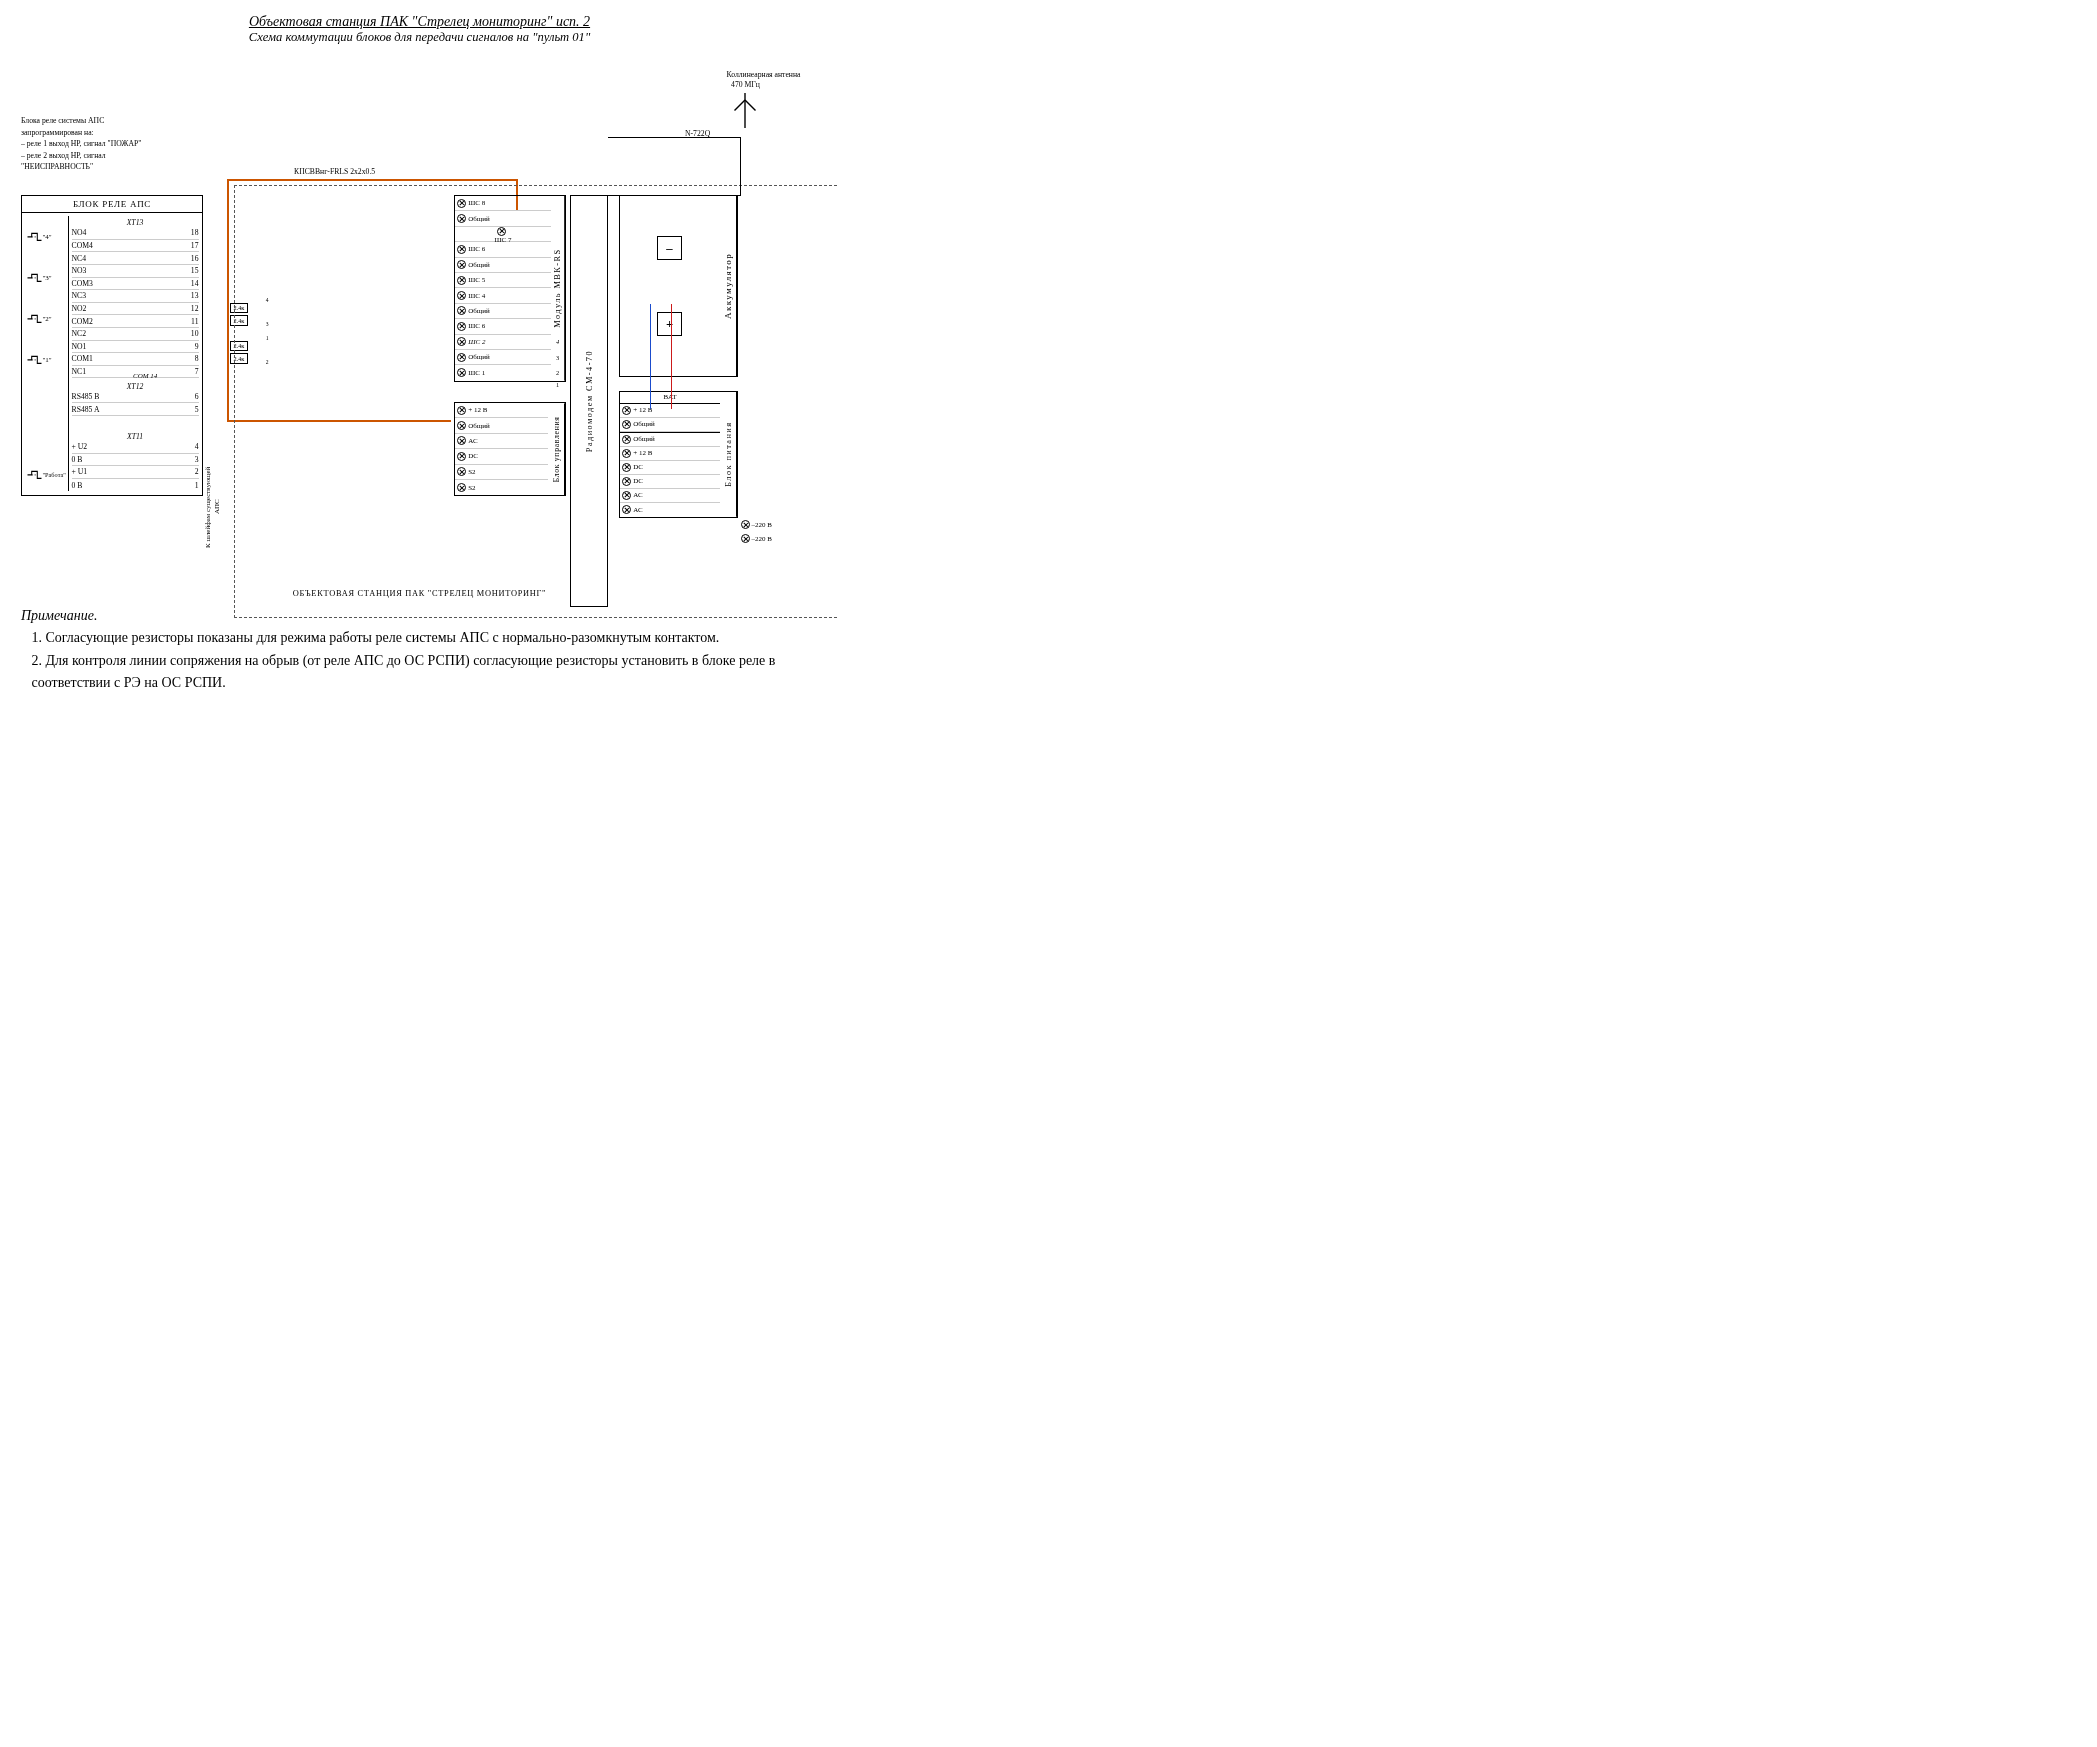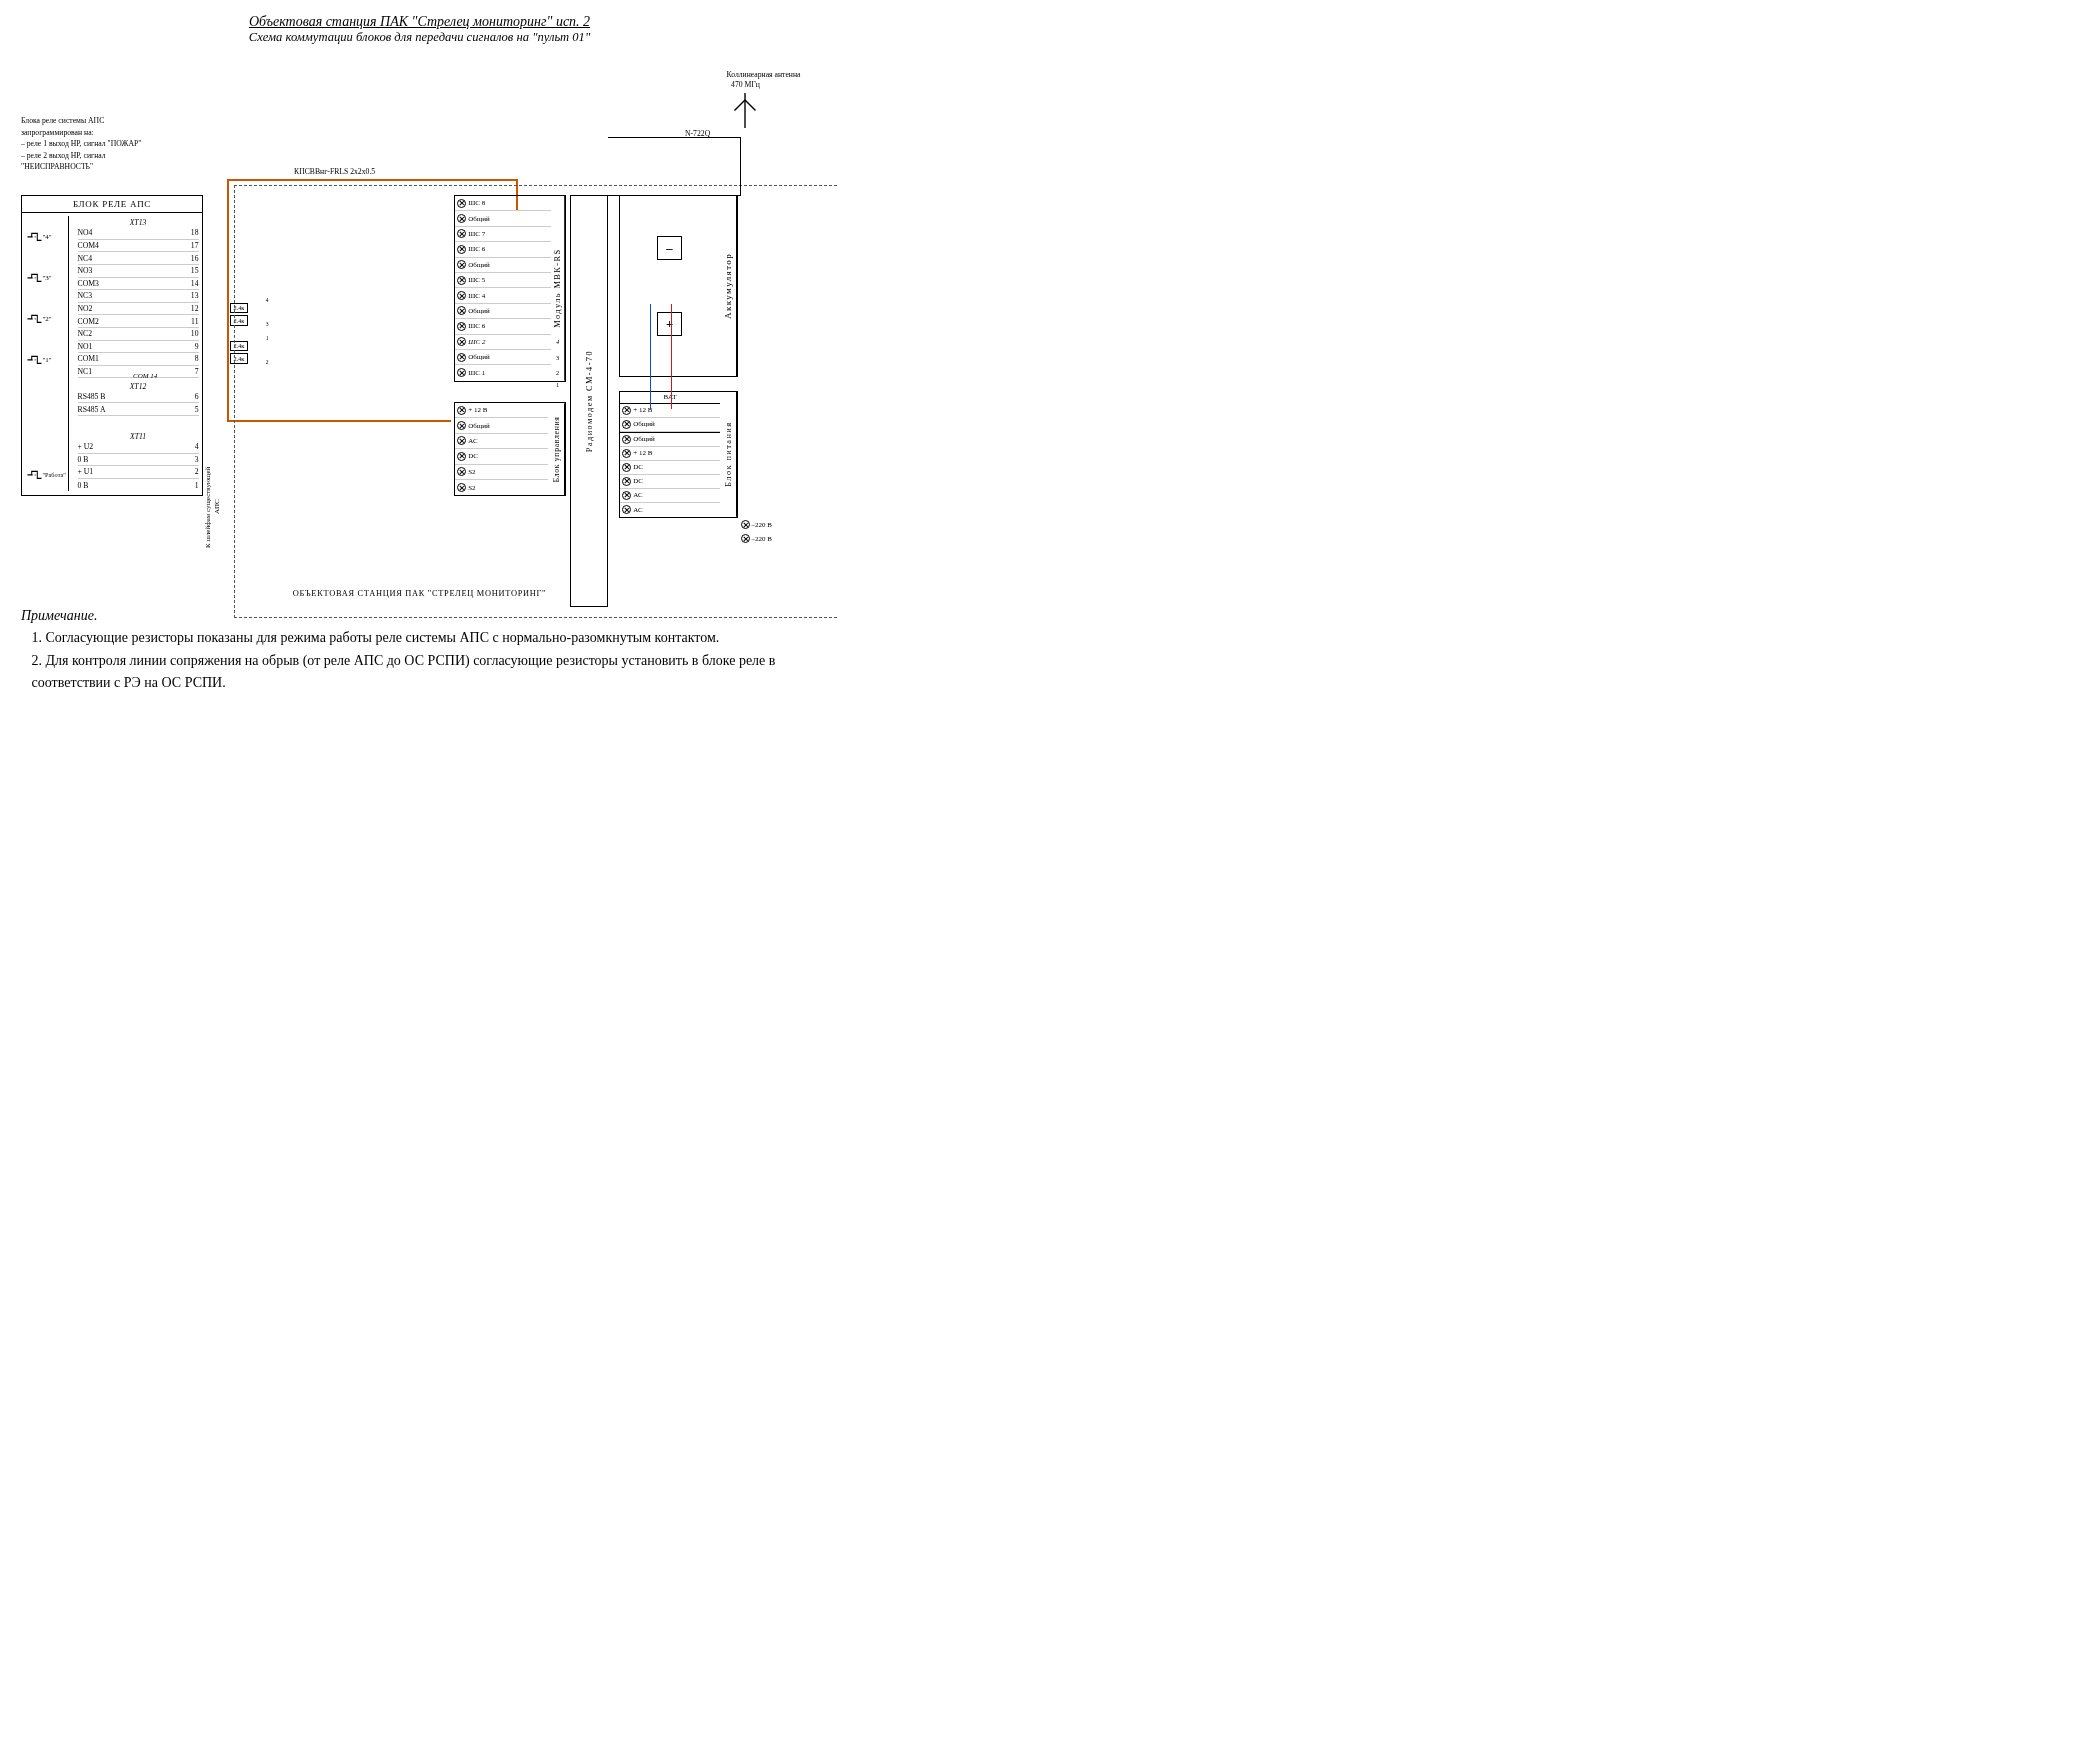--- a/index.html
+++ b/index.html
@@ -61,21 +61,21 @@
     .relay-left {
       display: flex;
       flex-direction: column;
       justify-content: space-around;
       width: 42px;
       font-size: 7.7px;
     }
     .relay-contacts {
       flex: 1;
       border-left: 0.7px solid #000;
-      padding-left: 9px;
+      padding-left: 3px;
       font-family: Liberation Serif, serif;
     }
     .contact-row {
       display: flex;
       align-items: center;
       justify-content: space-between;
       font-size: 7.7px;
       height: 12.6px;
       border-bottom: 0.7px solid #ccc;
     }
@@ -308,21 +308,21 @@
           </div>
           <span>ШС 8</span>
         </div>
         <div style="display:flex; align-items:center; height:15.4px; border-bottom:0.7px solid #ccc; padding:0 2.1px; font-size:7px;">
           <div style="width:9px; height:9px; border:1px solid #000; border-radius:50%; position:relative; margin-right:2.1px; flex-shrink:0;">
             <div style="position:absolute;width:6.3px;height:1px;background:#000;top:50%;left:50%;transform:translate(-50%,-50%) rotate(45deg);"></div>
             <div style="position:absolute;width:6.3px;height:1px;background:#000;top:50%;left:50%;transform:translate(-50%,-50%) rotate(-45deg);"></div>
           </div>
           <span>Общий</span>
         </div>
-        <div style="display:flex; align-items:center; height:15.4px; border-bottom:0.7px solid #ccc; padding:0 2.1px; font-size:7px;">
+        <div style="display:flex; align-items:center; height:15.4px; border-bottom:0.7px solid #ccc; padding:0 2.1px; font-size:7px;flex-direction:column;">
           <div style="width:9px; height:9px; border:1px solid #000; border-radius:50%; position:relative; margin-right:2.1px; flex-shrink:0;">
             <div style="position:absolute;width:6.3px;height:1px;background:#000;top:50%;left:50%;transform:translate(-50%,-50%) rotate(45deg);"></div>
             <div style="position:absolute;width:6.3px;height:1px;background:#000;top:50%;left:50%;transform:translate(-50%,-50%) rotate(-45deg);"></div>
           </div>
           <span>ШС 7</span>
         </div>
         <div style="display:flex; align-items:center; height:15.4px; border-bottom:0.7px solid #ccc; padding:0 2.1px; font-size:7px;">
           <div style="width:9px; height:9px; border:1px solid #000; border-radius:50%; position:relative; margin-right:2.1px; flex-shrink:0;">
             <div style="position:absolute;width:6.3px;height:1px;background:#000;top:50%;left:50%;transform:translate(-50%,-50%) rotate(45deg);"></div>
             <div style="position:absolute;width:6.3px;height:1px;background:#000;top:50%;left:50%;transform:translate(-50%,-50%) rotate(-45deg);"></div>

